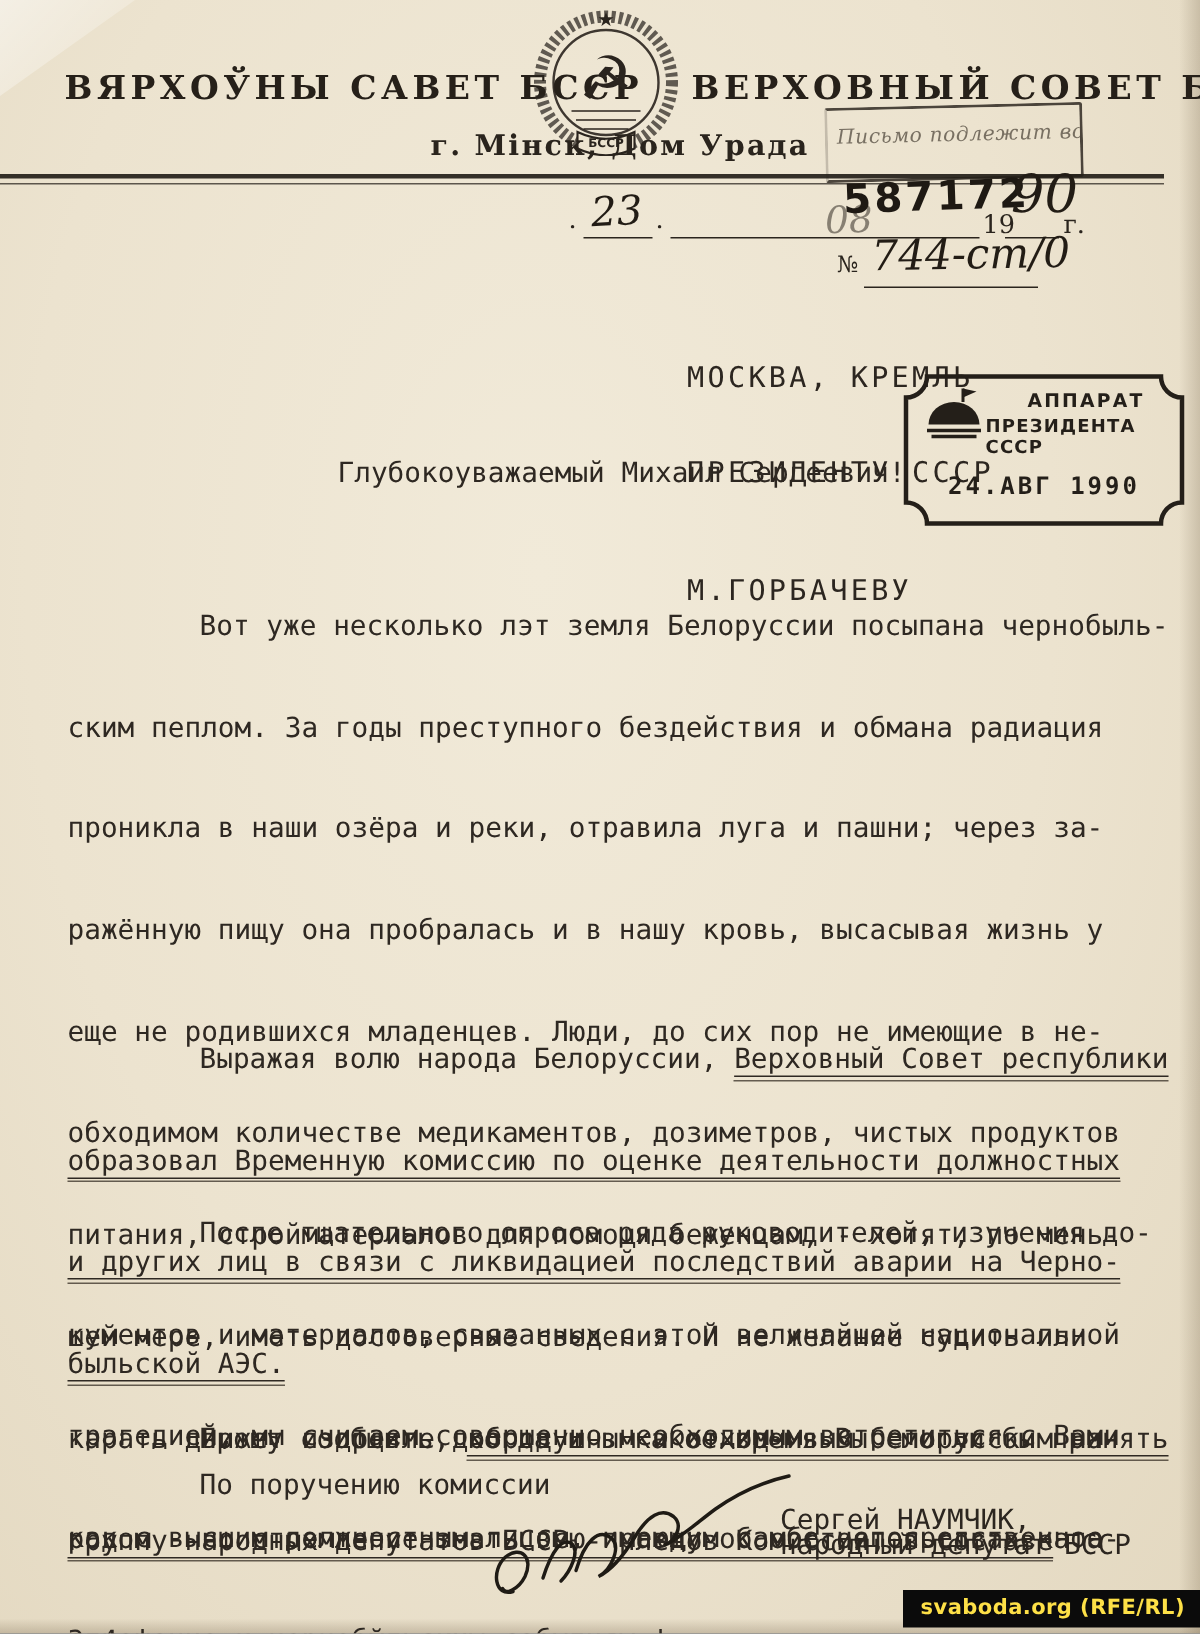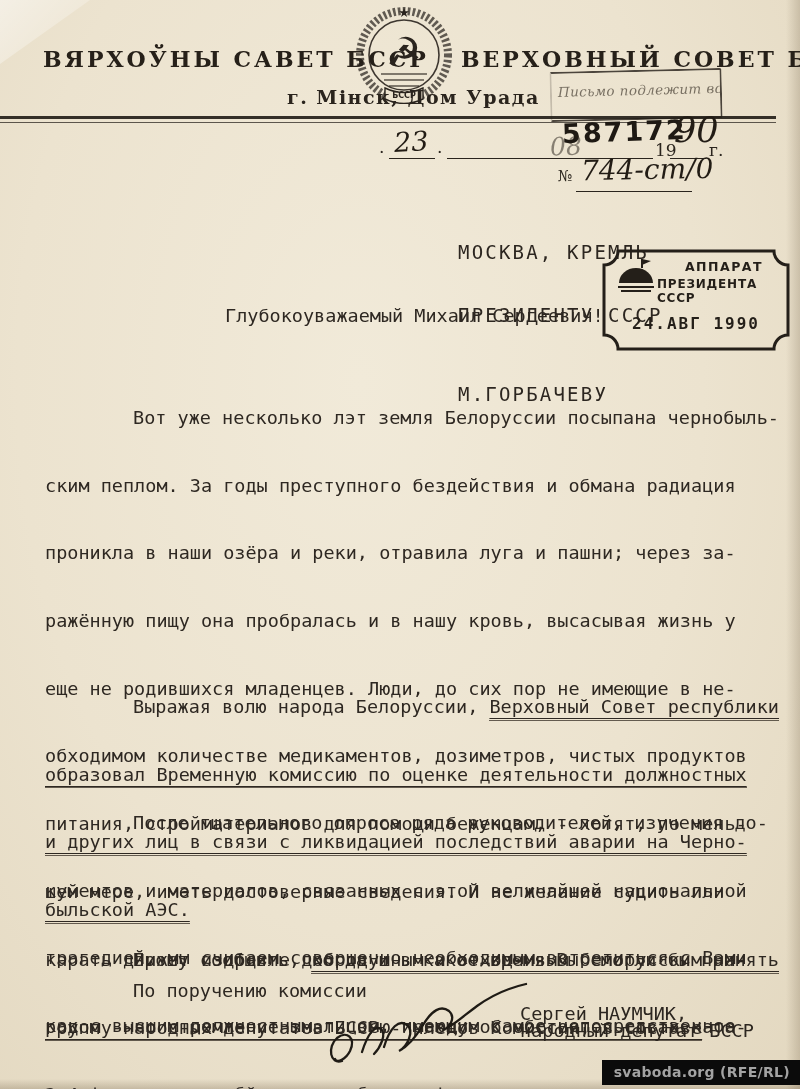--- a/index.html
+++ b/index.html
@@ -47,21 +47,21 @@
   
   .pres-stamp{left:601px;top:248px;width:190px;height:104px;color:#241f19;}
   .pres-stamp .t1{position:absolute;left:62px;top:11px;width:122px;text-align:center;
        font-family:"DejaVu Sans", sans-serif;font-weight:bold;font-size:12.5px;letter-spacing:1.5px;}
   .pres-stamp .t2{position:absolute;left:56px;top:29px;width:130px;text-align:left;
        font-family:"DejaVu Sans", sans-serif;font-weight:bold;font-size:12px;letter-spacing:.8px;}
   .pres-stamp .dt{position:absolute;left:0;top:66px;width:190px;text-align:center;
        font-family:"DejaVu Sans Mono", monospace;font-weight:bold;font-size:16px;letter-spacing:2px;}
   
   .sig-name{font-size:18.5px;color:#2c2620;white-space:pre;line-height:28px;}
-  .watermark{right:0;top:1060px;background:#0b0b0b;color:#a3a3a3;
+  .watermark{right:0;top:1060px;background:#0b0b0b;color:#fde047;
        font-family:"DejaVu Sans", sans-serif;font-weight:bold;font-size:14px;
        padding:4px 10px 5px 12px;letter-spacing:.3px;}
 </style>
 </head>
 <body>
 
 <div class="page">
 
   <div class="abs fold"></div>
   <div class="abs edge-right"></div>

